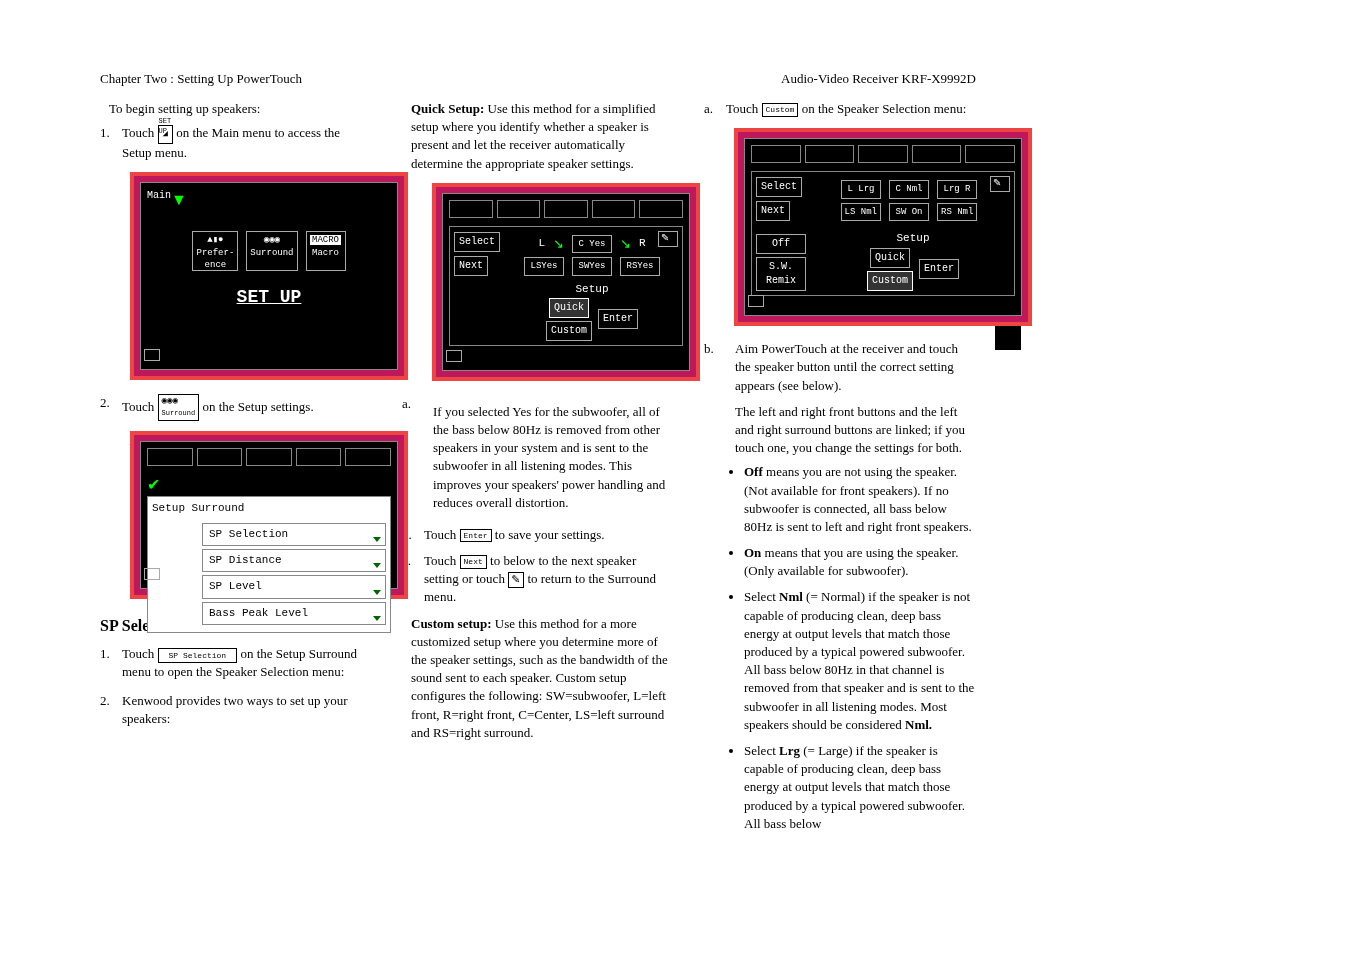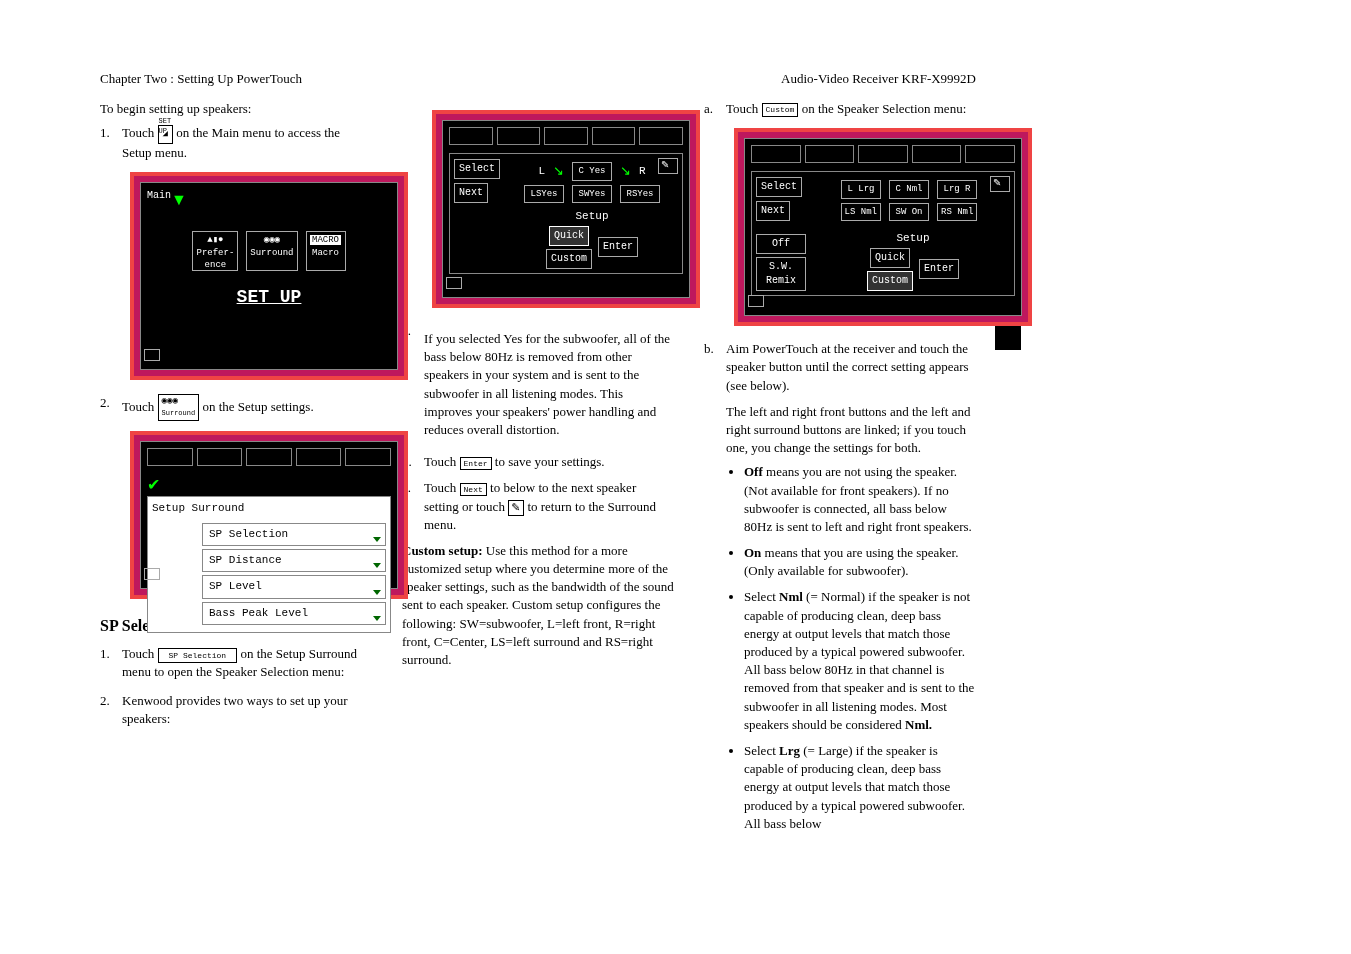--- a/index.html
+++ b/index.html
@@ -53,21 +53,21 @@
     left: 100px;
     right: 100px;
     bottom: 40px;
     display: flex;
     gap: 30px;
   }
   .col {
     flex: 1;
     min-width: 0;
   }
-  p { margin: 0 0 6px 0; }
+  p { margin: 0 0 6px 9px; }
   .step {
     display: flex;
     margin-bottom: 10px;
   }
   .step-num {
     width: 22px;
     flex-shrink: 0;
   }
   .step-body {
     flex: 1;
@@ -259,20 +259,23 @@
           <span>Touch </span><span class="btn-icon" style="padding:1px 10px;font-size:8px;">SP Selection</span><span> on the Setup Surround menu to open the Speaker Selection menu:</span>
         </div>
       </div>
       <div class="step">
         <div class="step-num">2.</div>
         <div class="step-body">Kenwood provides two ways to set up your speakers:</div>
       </div>
     </div>
 
     <div class="col">
+      <p>
+        <strong>Quick Setup:</strong><span>  Use this method for a simplified setup where you identify whether a speaker is present and let the receiver automatically determine the appropriate speaker settings.</span>
+      </p>
 
       <div class="screen screen3">
         <div class="screen-inner" style="height:calc(100% - 12px);box-sizing:border-box;">
           <div class="toptabs">
               <div></div>
               <div></div>
               <div></div>
               <div></div>
               <div></div>
             </div>

